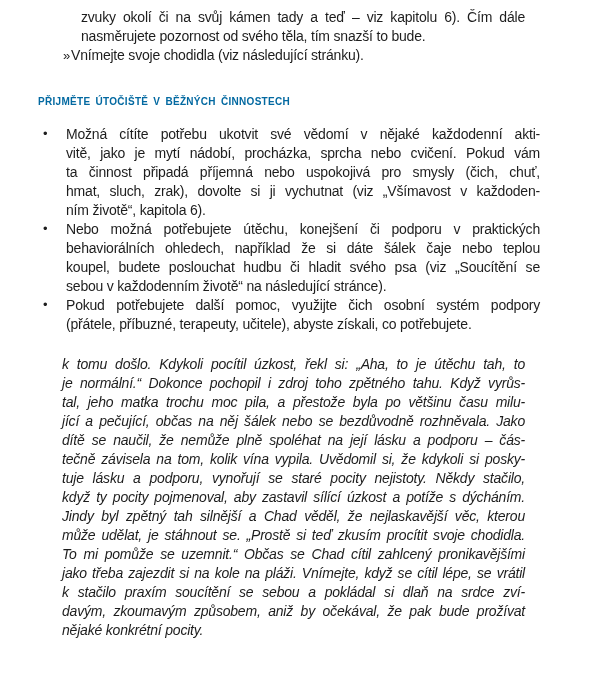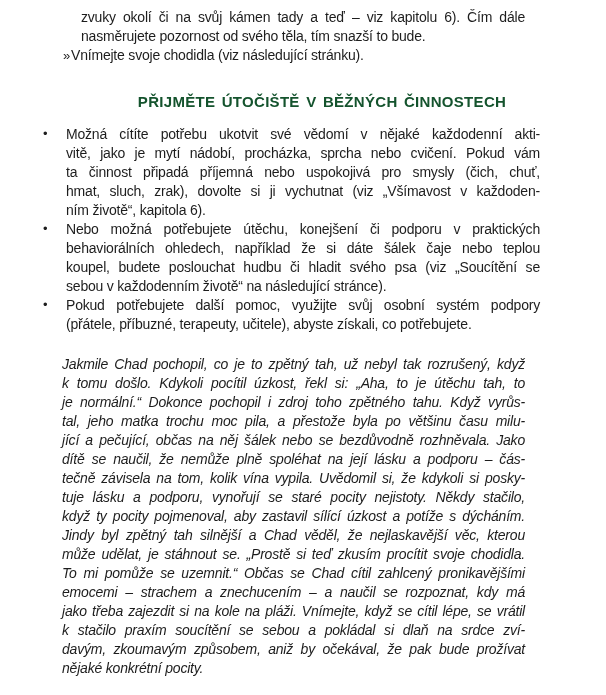--- a/index.html
+++ b/index.html
@@ -22,27 +22,26 @@
   .tline.last { text-align-last: left; }
 
   .continuation { margin-left: 81px; width: 444px; }
 
   .subbullet { position: relative; margin-left: 63px; width: 462px; }
   .submarker { position: absolute; left: 0; top: 0; font-size: 13px; }
   .subtext { margin-left: 8px; width: 444px; }
 
   .heading {
     margin: 28px 0 0 38px;
-    font-size: 15px;
+    font-size: 10px;
     line-height: 17px;
     font-weight: 700;
-    color: #14532d;
+    color: #0369a1;
     letter-spacing: 0.3px;
     word-spacing: 2px;
-    text-align: center;
   }
 
   .bullets { margin-top: 15px; }
   .bullet { position: relative; margin-left: 43px; }
   .bmarker { position: absolute; left: 0; top: -1px; font-size: 13px; }
   .btext { margin-left: 23px; width: 474px; }
 
   .story {
     margin: 21px 0 0 62px;
     width: 463px;
@@ -87,40 +86,38 @@
           <div class="tline">Nebo možná potřebujete útěchu, konejšení či podporu v praktických</div>
           <div class="tline">behaviorálních ohledech, například že si dáte šálek čaje nebo teplou</div>
           <div class="tline">koupel, budete poslouchat hudbu či hladit svého psa (viz „Soucítění se</div>
           <div class="tline last">sebou v každodenním životě“ na následující stránce).</div>
         </div>
     </div>
 
     <div class="bullet">
       <span class="bmarker">•</span>
       <div class="btext">
-          <div class="tline">Pokud potřebujete další pomoc, využijte svůj osobní systém podpory</div>
+          <div class="tline">Pokud potřebujete další pomoc, využijte čich osobní systém podpory</div>
           <div class="tline last">(přátele, příbuzné, terapeuty, učitele), abyste získali, co potřebujete.</div>
         </div>
     </div>
 
   </div>
 
   <div class="story">
-      <div class="tline">Jakmile Chad pochopil, co je to zpětný tah, už nebyl tak rozrušený, když</div>
       <div class="tline">k tomu došlo. Kdykoli pocítil úzkost, řekl si: „Aha, to je útěchu tah, to</div>
       <div class="tline">je normální.“ Dokonce pochopil i zdroj toho zpětného tahu. Když vyrůs-</div>
       <div class="tline">tal, jeho matka trochu moc pila, a přestože byla po většinu času milu-</div>
       <div class="tline">jící a pečující, občas na něj šálek nebo se bezdůvodně rozhněvala. Jako</div>
       <div class="tline">dítě se naučil, že nemůže plně spoléhat na její lásku a podporu – čás-</div>
       <div class="tline">tečně závisela na tom, kolik vína vypila. Uvědomil si, že kdykoli si posky-</div>
       <div class="tline">tuje lásku a podporu, vynořují se staré pocity nejistoty. Někdy stačilo,</div>
       <div class="tline">když ty pocity pojmenoval, aby zastavil sílící úzkost a potíže s dýcháním.</div>
       <div class="tline">Jindy byl zpětný tah silnější a Chad věděl, že nejlaskavější věc, kterou</div>
       <div class="tline">může udělat, je stáhnout se. „Prostě si teď zkusím procítit svoje chodidla.</div>
       <div class="tline">To mi pomůže se uzemnit.“ Občas se Chad cítil zahlcený pronikavějšími</div>
-      <div class="tline">emocemi – strachem a znechucením – a naučil se rozpoznat, kdy má</div>
       <div class="tline">jako třeba zajezdit si na kole na pláži. Vnímejte, když se cítil lépe, se vrátil</div>
       <div class="tline">k stačilo praxím soucítění se sebou a pokládal si dlaň na srdce zví-</div>
       <div class="tline">davým, zkoumavým způsobem, aniž by očekával, že pak bude prožívat</div>
       <div class="tline last">nějaké konkrétní pocity.</div>
     </div>
 
 </div>
 
 </body></html>

